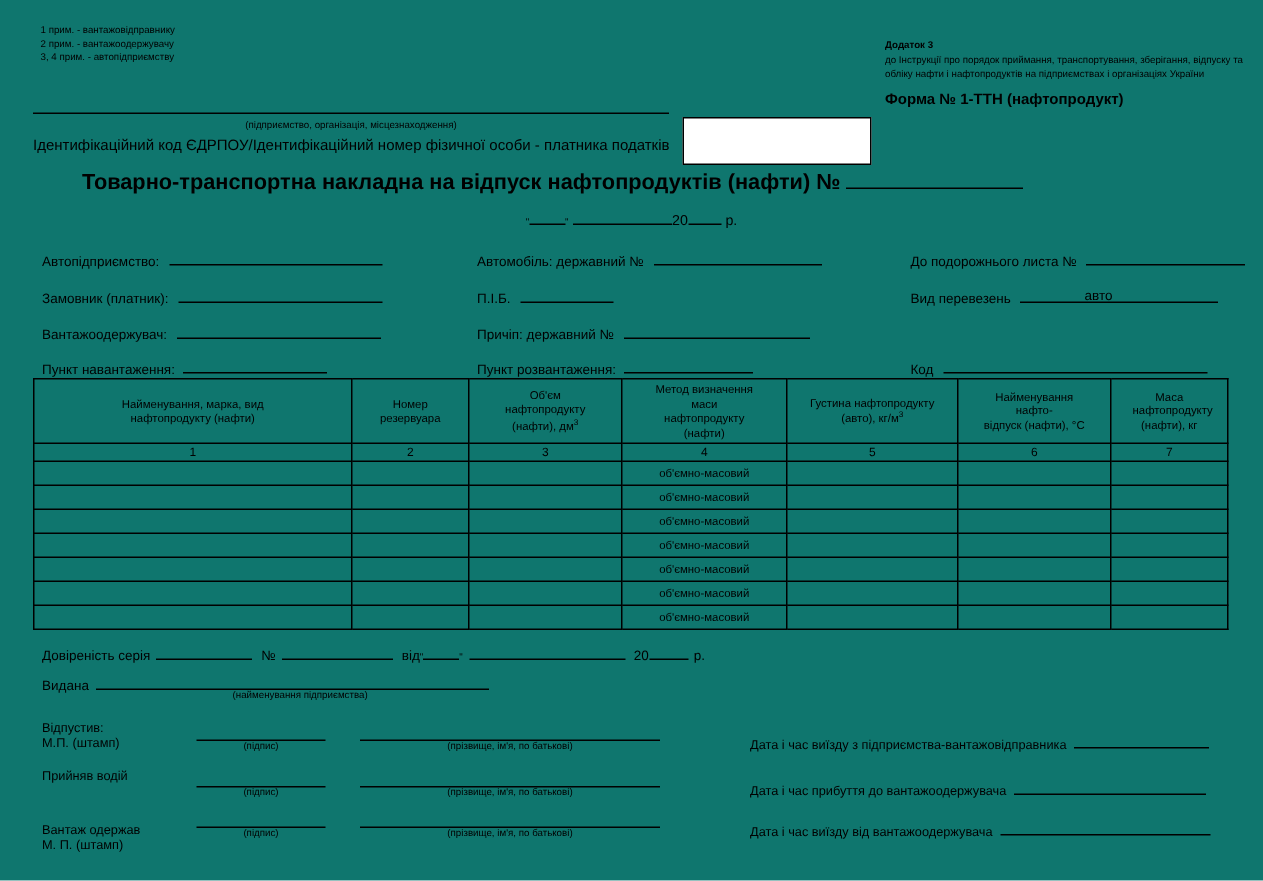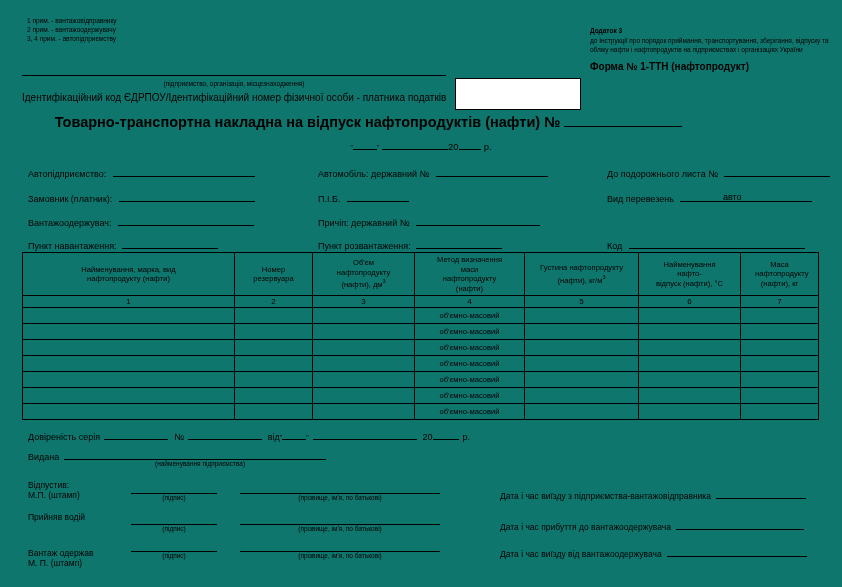--- a/index.html
+++ b/index.html
@@ -263,21 +263,21 @@
         <th>
           <div>Об'єм нафтопродукту</div>
           <div><span>(нафти), дм</span><span class="sup">3</span></div>
         </th>
         <th>
           <div>Метод визначення маси</div>
           <div>нафтопродукту (нафти)</div>
         </th>
         <th>
           <div>Густина нафтопродукту</div>
-          <div><span>(нафти), кг/м</span><span class="sup">3</span></div>
+          <div><span>(авто), кг/м</span><span class="sup">3</span></div>
         </th>
         <th>
           <div>Найменування нафто-</div>
           <div>відпуск (нафти), °C</div>
         </th>
         <th>
           <div>Маса нафтопродукту</div>
           <div>(нафти), кг</div>
         </th>
       </tr>

